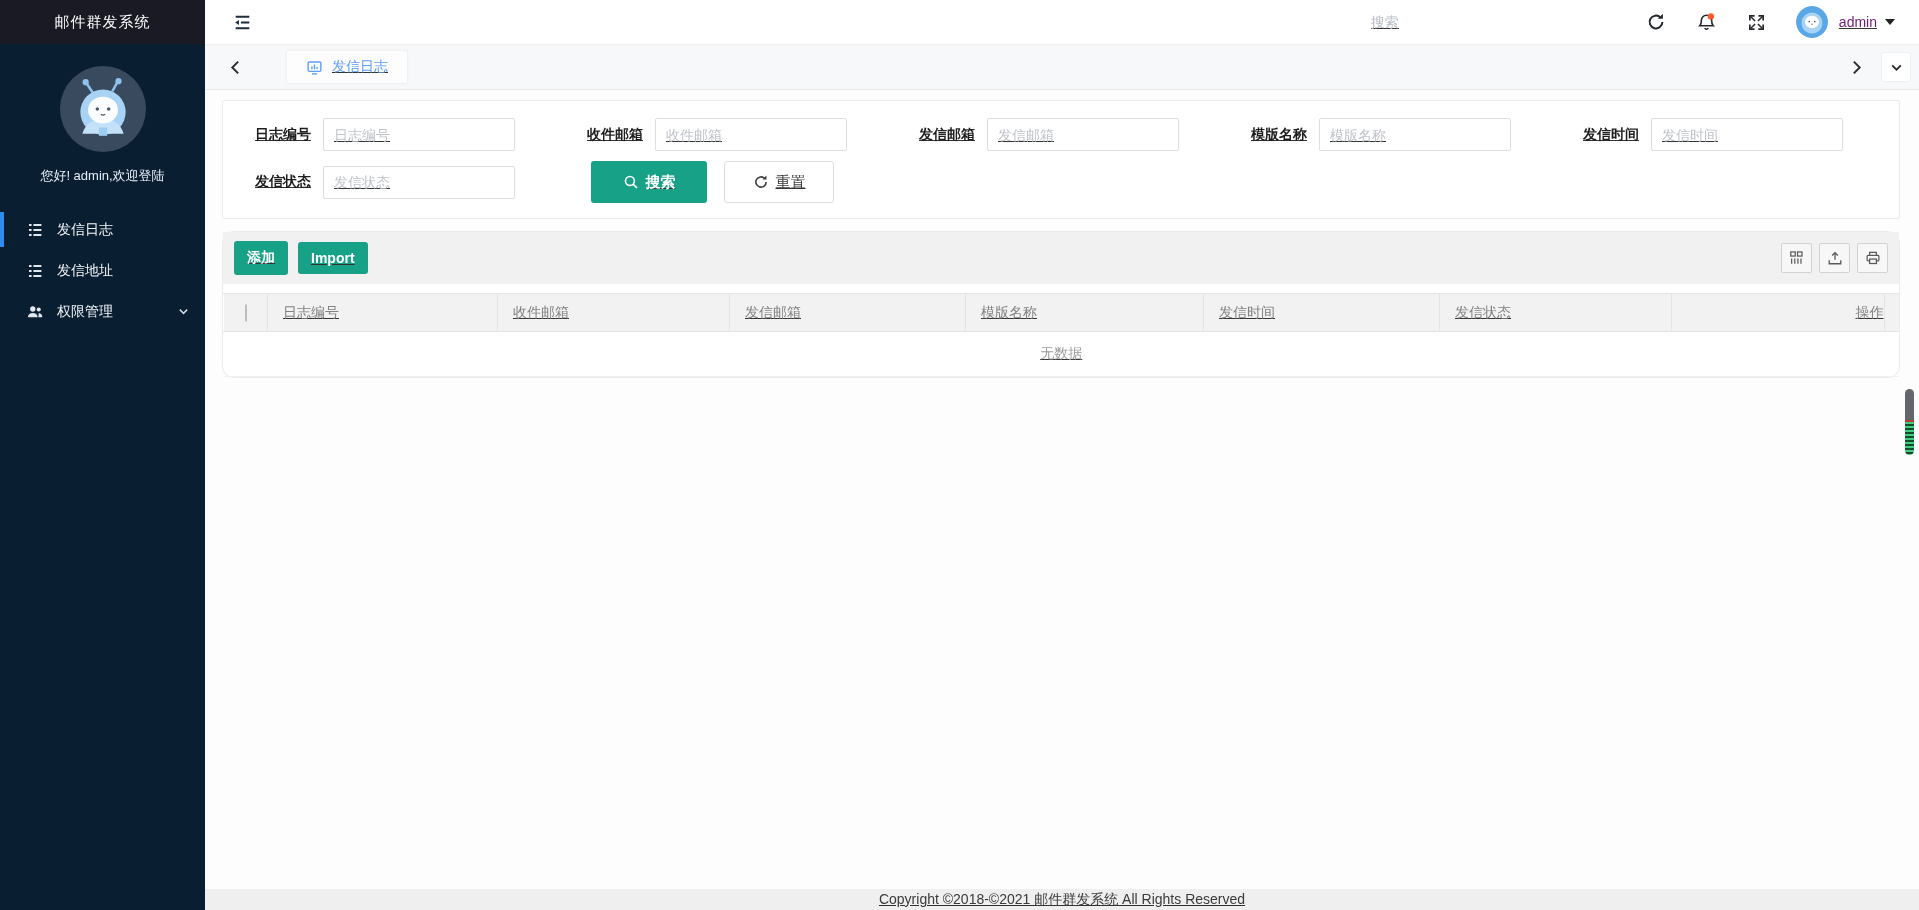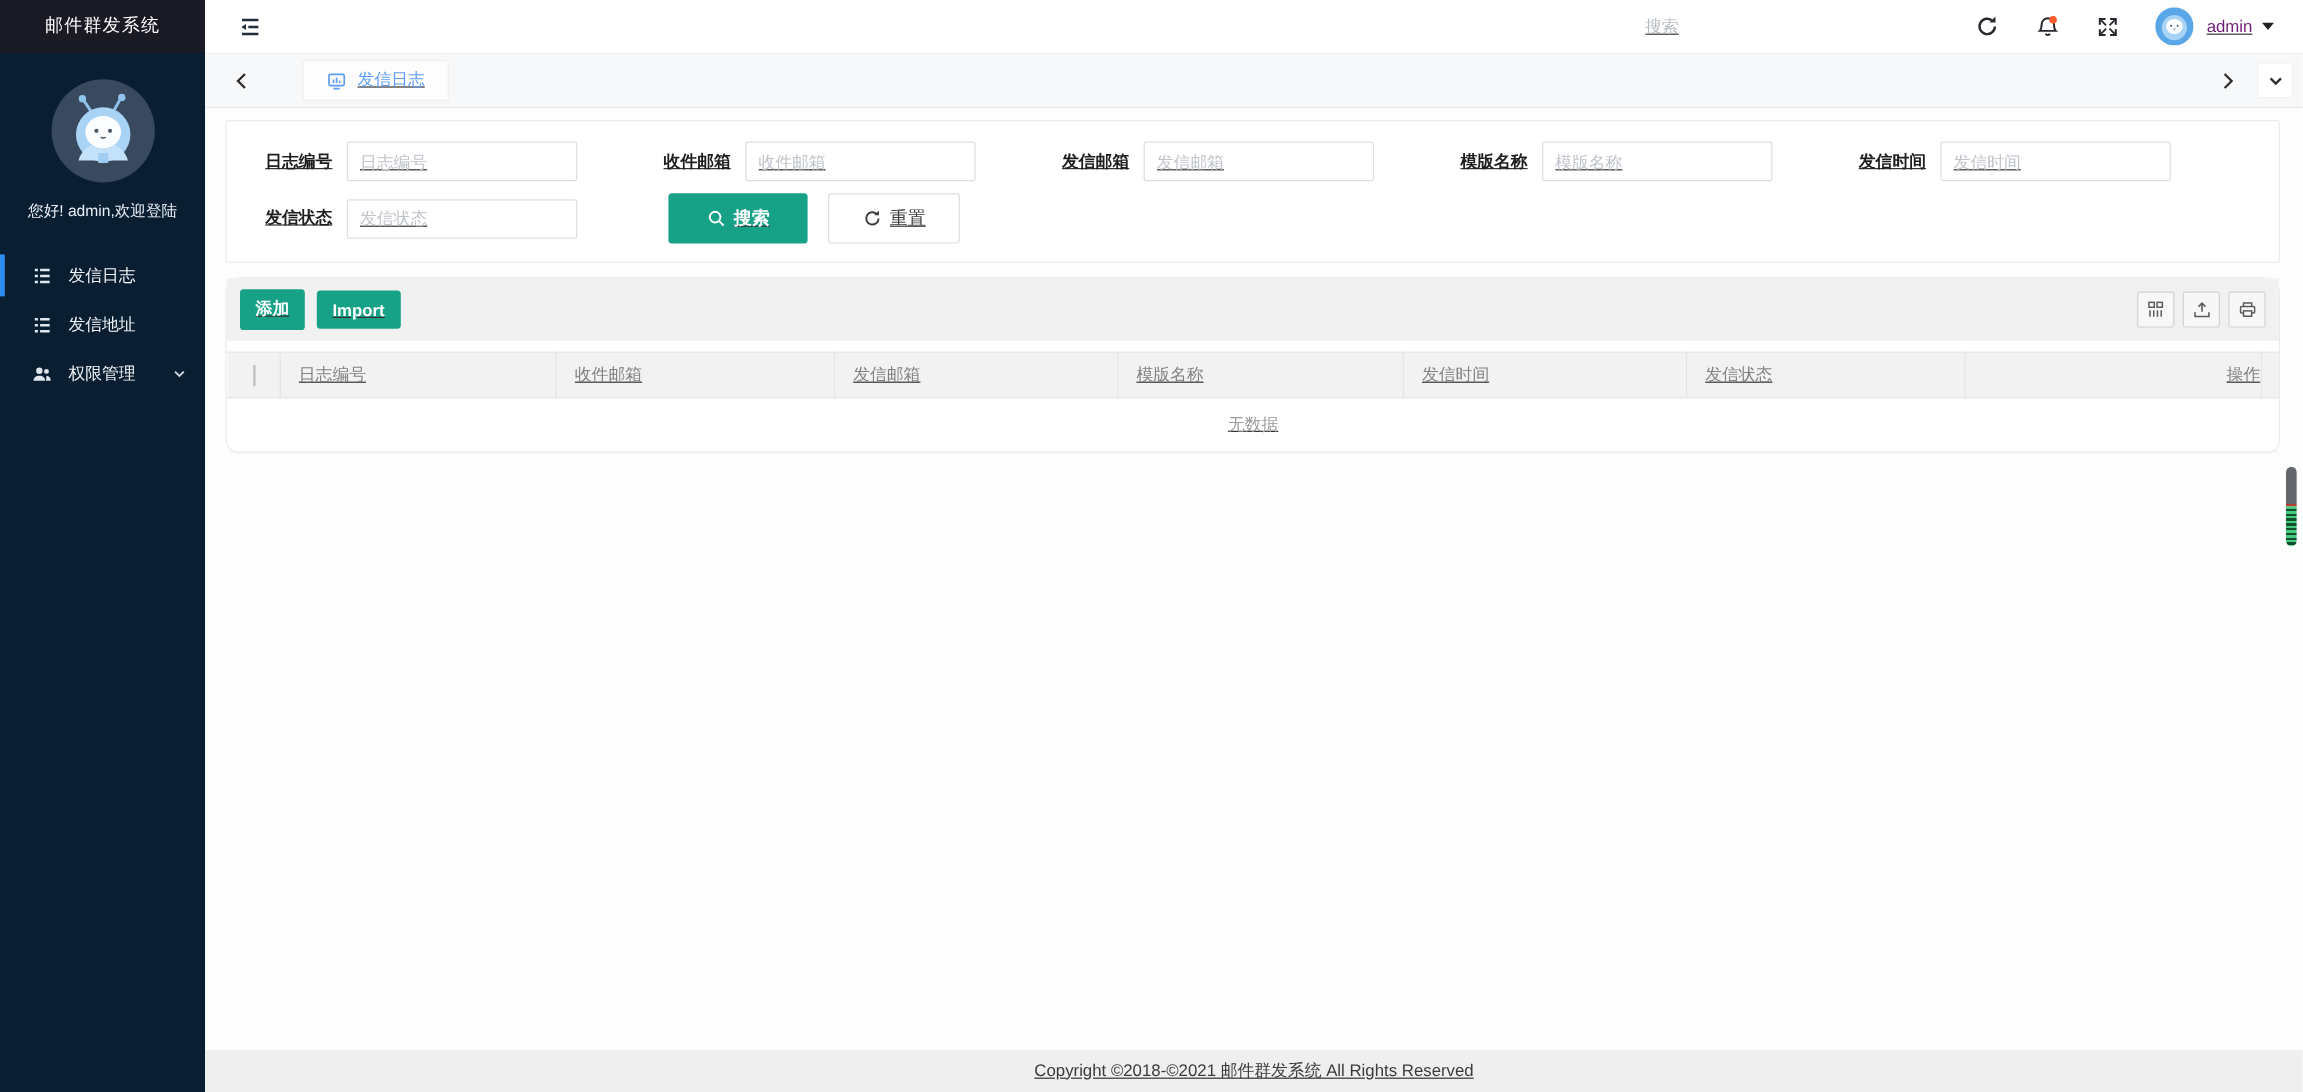--- a/index.html
+++ b/index.html
@@ -7,21 +7,21 @@
   body {
     font-family:"Liberation Sans","DejaVu Sans",sans-serif;
     display:flex; background:#fff; color:#333;
   }
   :root{
     --teal:#17a287; --blue:#2d8cf0; --sidebar-bg:#0a1e32; --sidebar-top:#191a23;
     --badge:#ff5a2e; --tabblue:#5c9cf5; --border:#ebebeb;
   }
 
   
-  .sidebar { width:171px; flex-shrink:0; background:var(--sidebar-bg); display:flex; flex-direction:column; }
+  .sidebar { width:205px; flex-shrink:0; background:var(--sidebar-bg); display:flex; flex-direction:column; }
   .sidebar-title { height:44px; line-height:44px; background:var(--sidebar-top); color:#fff; text-align:center; font-size:15px; letter-spacing:1px; }
   .avatar-wrap { margin-top:22px; display:flex; justify-content:center; }
   .avatar-big { width:86px; height:86px; border-radius:50%; background:#394a5f; display:flex; align-items:center; justify-content:center; overflow:hidden; }
   .greeting { margin-top:15px; text-align:center; font-size:13px; color:#e9eff6; }
   .menu { margin-top:24px; }
   .menu-item { position:relative; height:41px; display:flex; align-items:center; padding-left:27px; cursor:pointer; color:#f2f5f8; font-size:14px; }
   .menu-item.active::before { content:""; position:absolute; left:0; top:3px; bottom:3px; width:4px; background:var(--blue); }
   .mi-icon { width:16px; height:16px; margin-right:14px; color:#dfe6ee; flex-shrink:0; }
   .mi-caret { margin-left:auto; margin-right:16px; color:#cfd8e2; }
 
@@ -72,21 +72,21 @@
   .table-wrap { padding-top:9px; }
   table { width:100%; border-collapse:collapse; table-layout:fixed; }
   th { background:#f2f2f2; height:38px; font-weight:normal; font-size:14px; color:#828282; text-align:left; padding-left:15px; border:1px solid #e4e4e4; border-left:none; }
   th:first-child { border-left:1px solid transparent; }
   th.col-check { width:44px; padding:0; text-align:center; }
   th.col-op { text-align:right; padding-left:0; }
   th.col-gutter { width:15px; padding:0; border-right:none; }
   .cb { width:15px; height:15px; border:1px solid #bdbdbd; border-radius:2px; background:#fff; margin:0 auto; cursor:pointer; }
   td.empty-cell { height:45px; text-align:center; color:#9c9c9c; font-size:14px; border-bottom:1px solid #f0f0f0; }
 
-  .footer { height:35px; flex-shrink:0; background:#efeff0; display:flex; align-items:center; justify-content:center; font-size:14px; color:#3a3a3a; }
+  .footer { height:21px; flex-shrink:0; background:#efeff0; display:flex; align-items:center; justify-content:center; font-size:14px; color:#3a3a3a; }
 
   
   .scroll-thumb { position:absolute; right:5px; top:389px; width:9px; height:66px; border-radius:5px; overflow:hidden; z-index:10; }
   .sb-top { height:31px; background:#63676b; }
   .sb-mid { height:2px; background:#b43b2e; }
   .sb-stripes { height:33px; background:repeating-linear-gradient(to bottom,#45cb80 0 2px,#134e2c 2px 4px); }
 
   svg { display:block; }
 </style>
 </head>

